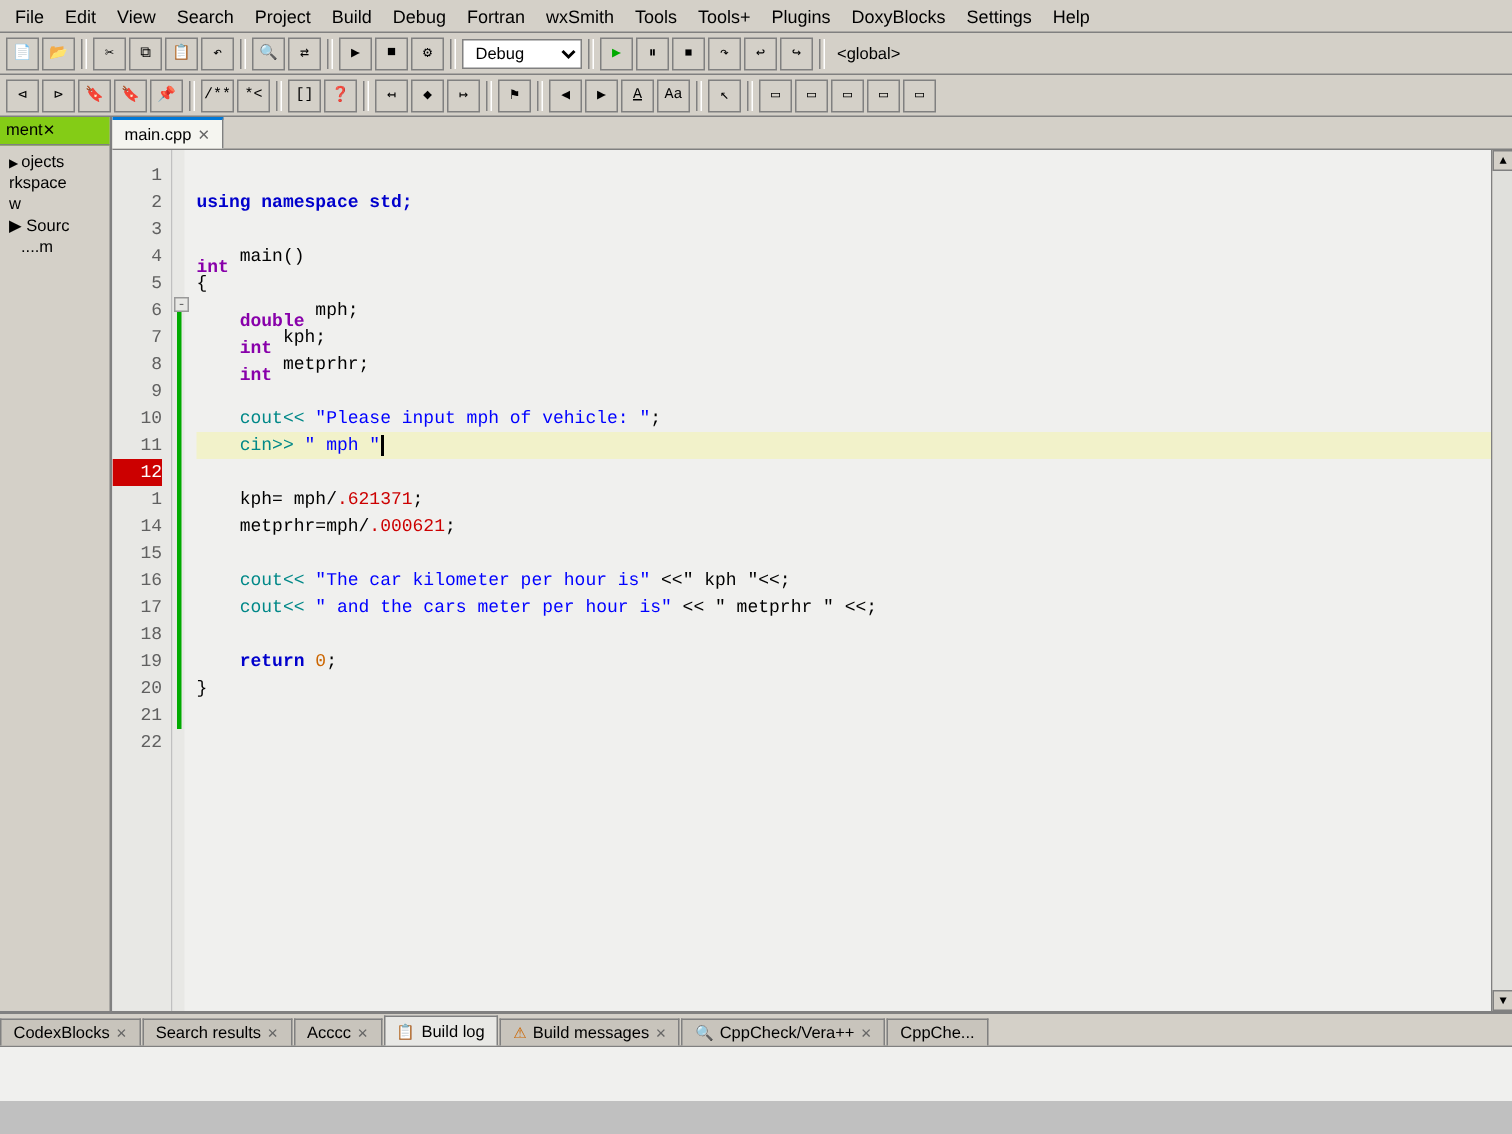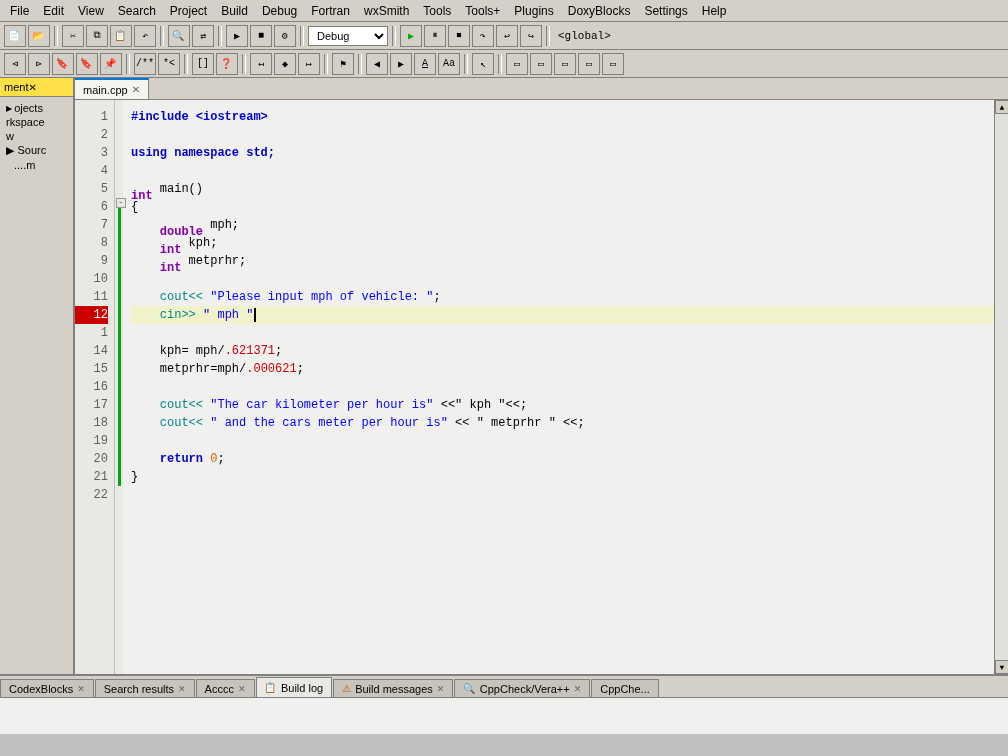--- a/index.html
+++ b/index.html
@@ -78,21 +78,21 @@
 
     
     .left-panel {
       width: 75px;
       background: #d4d0c8;
       border-right: 2px solid #808080;
       display: flex;
       flex-direction: column;
     }
     .panel-header {
-      background: #fde047;
+      background: #84cc16;
       border-bottom: 1px solid #808080;
       padding: 3px 4px;
       font-size: 11px;
       font-family: Arial, sans-serif;
       display: flex;
       align-items: center;
     }
     .panel-close {
       cursor: pointer;
       font-size: 10px;
@@ -281,21 +281,21 @@
       align-items: center;
       background: #d4d0c8;
       height: 28px;
       border-bottom: 1px solid #808080;
       padding: 2px 4px;
       gap: 2px;
     }
 
     .global-label {
       font-size: 11px;
-      font-family: Liberation Mono, monospace;
+      font-family: Liberation Sans, sans-serif;
       padding: 0 4px;
       color: #000;
     }
   </style>
 </head>
 <body>
 
 <div class="menu-bar">
   <span class="menu-item">File</span>
   <span class="menu-item">Edit</span>
@@ -449,23 +449,20 @@
         <div class="gutter-line"></div>
 
         <div style="position:absolute;left:3px;top:calc(5*18px + 8px);width:3px;height:calc(16*18px);background:#00aa00;"></div>
 
         <div style="position:absolute;left:1px;top:calc(5*18px + 8px);font-size:9px;color:#606060;cursor:pointer;background:#e8e8e5;border:1px solid #999;width:10px;height:10px;display:flex;align-items:center;justify-content:center;">-</div>
         <div class="gutter-line" style="height:18px;"></div>
       </div>
 
       <div class="code-content">
 
-        <div class="code-line">
-          <span class="kw-blue">#include &lt;iostream&gt;</span>
-        </div>
 
         <div class="code-line"></div>
 
         <div class="code-line">
           <span class="kw-blue">using namespace std;</span>
         </div>
 
         <div class="code-line"></div>
 
         <div class="code-line">

